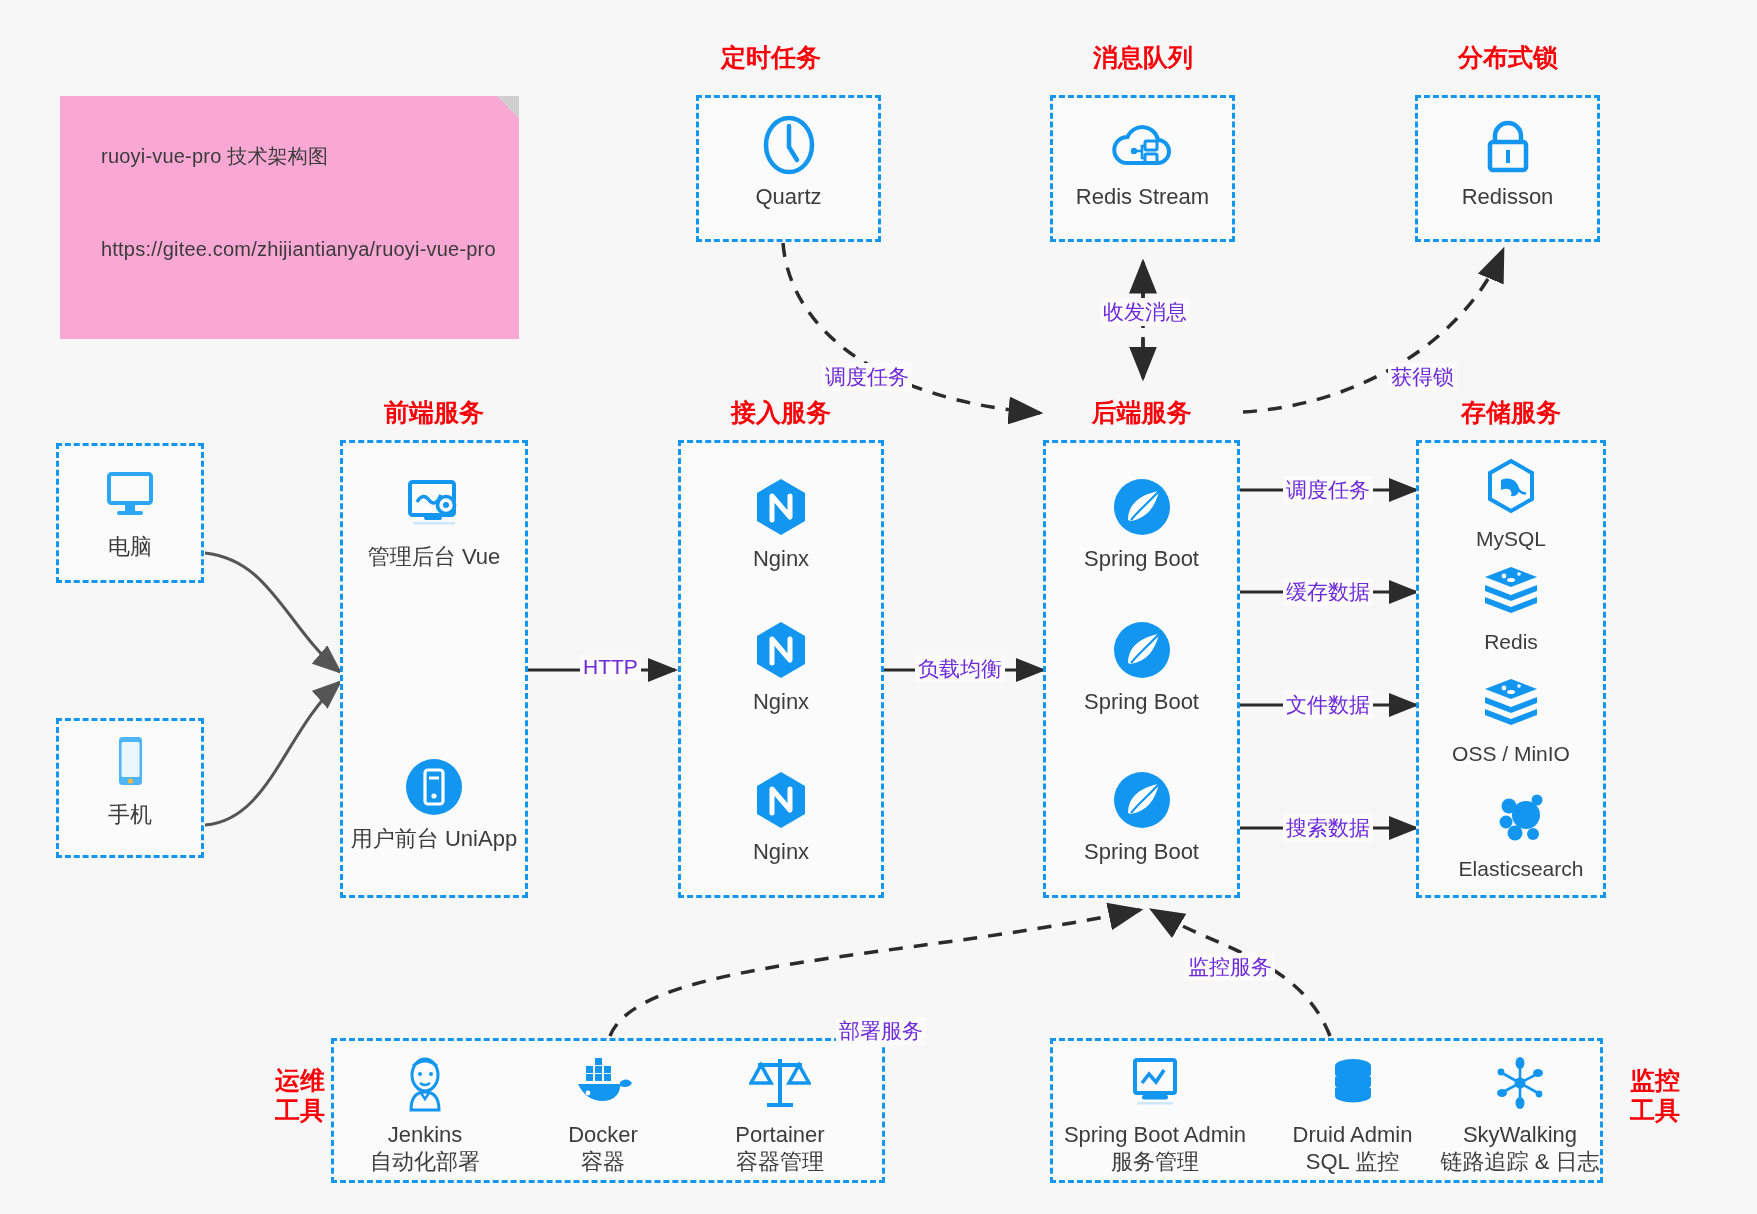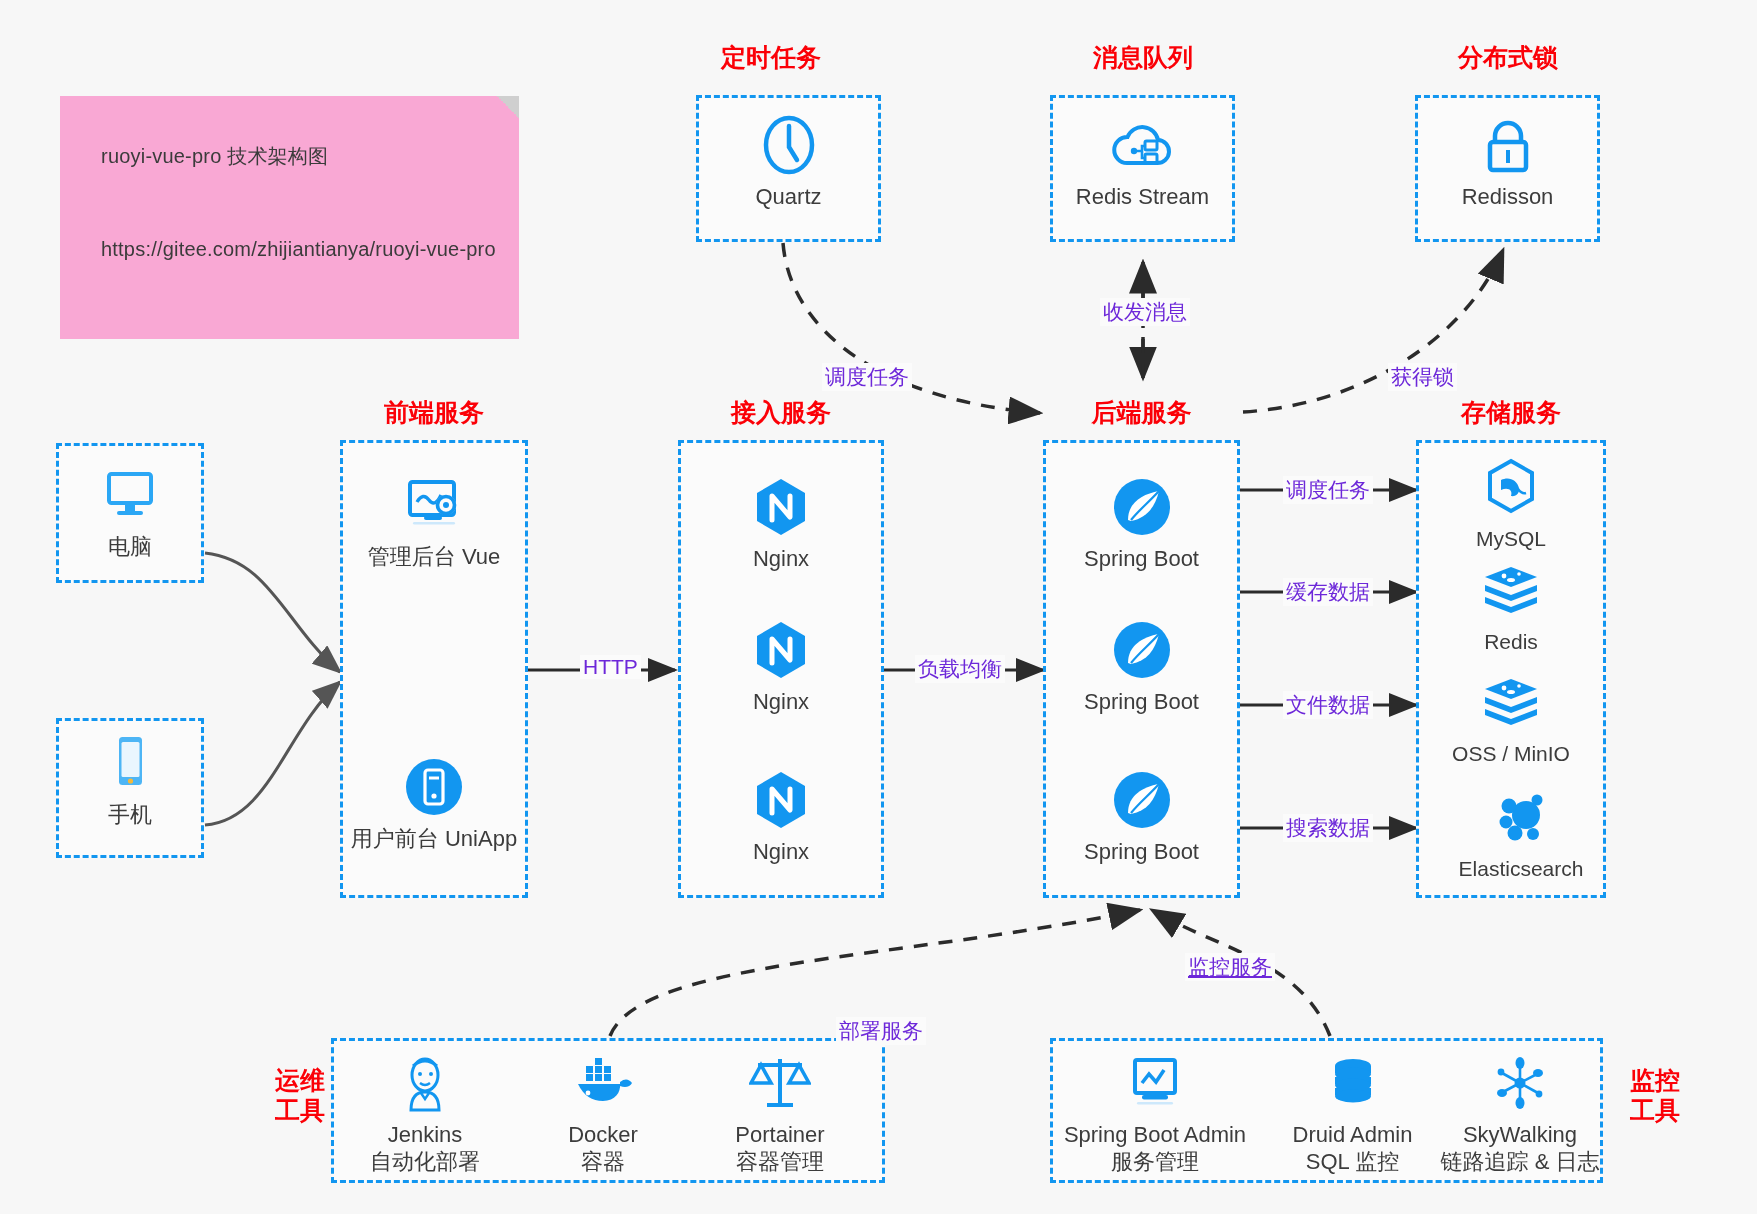--- a/index.html
+++ b/index.html
@@ -450,15 +450,15 @@
   <div class="elabel" style="left:580px; top:655px;">HTTP</div>
   <div class="elabel" style="left:915px; top:655px;">负载均衡</div>
   <div class="elabel" style="left:822px; top:363px;">调度任务</div>
   <div class="elabel" style="left:1100px; top:298px;">收发消息</div>
   <div class="elabel" style="left:1388px; top:363px;">获得锁</div>
   <div class="elabel" style="left:1283px; top:476px;">调度任务</div>
   <div class="elabel" style="left:1283px; top:578px;">缓存数据</div>
   <div class="elabel" style="left:1283px; top:691px;">文件数据</div>
   <div class="elabel" style="left:1283px; top:814px;">搜索数据</div>
   <div class="elabel" style="left:836px; top:1017px;text-align:right;">部署服务</div>
-  <div class="elabel" style="left:1185px; top:953px;text-decoration:underline;">监控服务</div>
+  <div class="elabel" style="left:1185px; top:953px;">监控服务</div>
 
 </div>
 
 </body></html>

